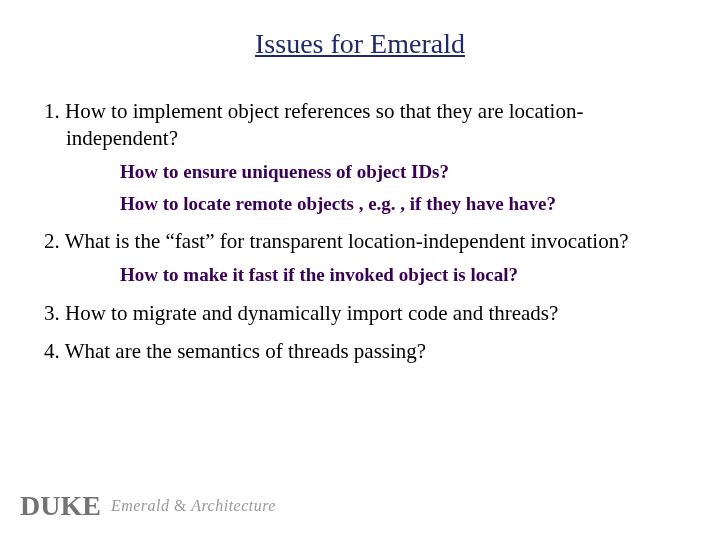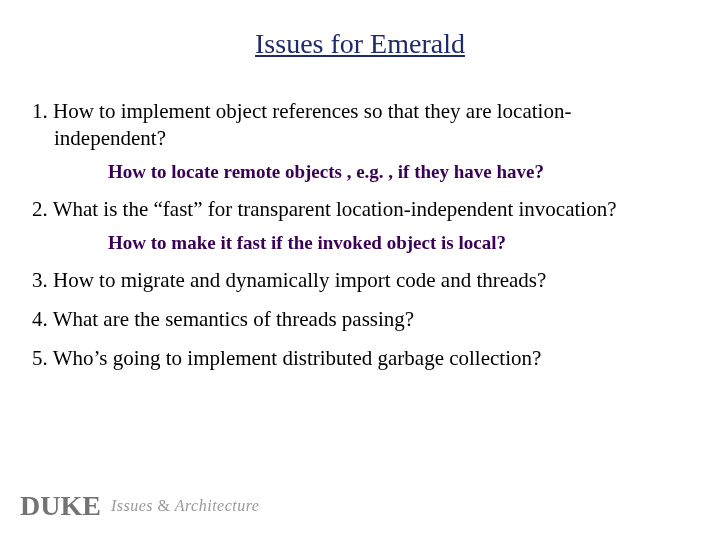--- a/index.html
+++ b/index.html
@@ -24,21 +24,21 @@
     left: 0;
     width: 720px;
     text-align: center;
     font-size: 28px;
     color: #1f2a6b;
     text-decoration: underline;
   }
   .body {
     position: absolute;
     top: 98px;
-    left: 32px;
+    left: 44px;
     width: 630px;
     font-size: 21px;
     line-height: 1.28;
   }
   .main-item {
     margin-bottom: 12px;
   }
   .main-text {
     padding-left: 22px;
     text-indent: -22px;
@@ -84,20 +84,21 @@
 
   <div class="title">Issues for Emerald</div>
 
   <div class="body">
 
     <div class="main-item">
       <div class="main-text">
         <span>1.</span>
         <span>How to implement object references so that they are location-independent?</span>
       </div>
+      <div class="sub-item">How to ensure uniqueness of object IDs?</div>
       <div class="sub-item">How to locate remote objects , e.g. , if they have have?</div>
     </div>
 
     <div class="main-item">
       <div class="main-text">
         <span>2.</span>
         <span>What is the “fast” for transparent location-independent invocation?</span>
       </div>
       <div class="sub-item">How to make it fast if the invoked object is local?</div>
     </div>
@@ -109,29 +110,23 @@
       </div>
     </div>
 
     <div class="main-item">
       <div class="main-text">
         <span>4.</span>
         <span>What are the semantics of threads passing?</span>
       </div>
     </div>
 
-    <div class="main-item">
-      <div class="main-text">
-        <span>5.</span>
-        <span>Who’s going to implement distributed garbage collection?</span>
-      </div>
-    </div>
 
   </div>
 
   <div class="footer">
     <span class="duke-logo">DUKE</span>
     <span class="footer-text">
-      <span>Issues </span><span class="amp">&amp;</span><span> Architecture</span>
+      <span>Emerald </span><span class="amp">&amp;</span><span> Architecture</span>
     </span>
   </div>
 
 </div>
 
 </body></html>

